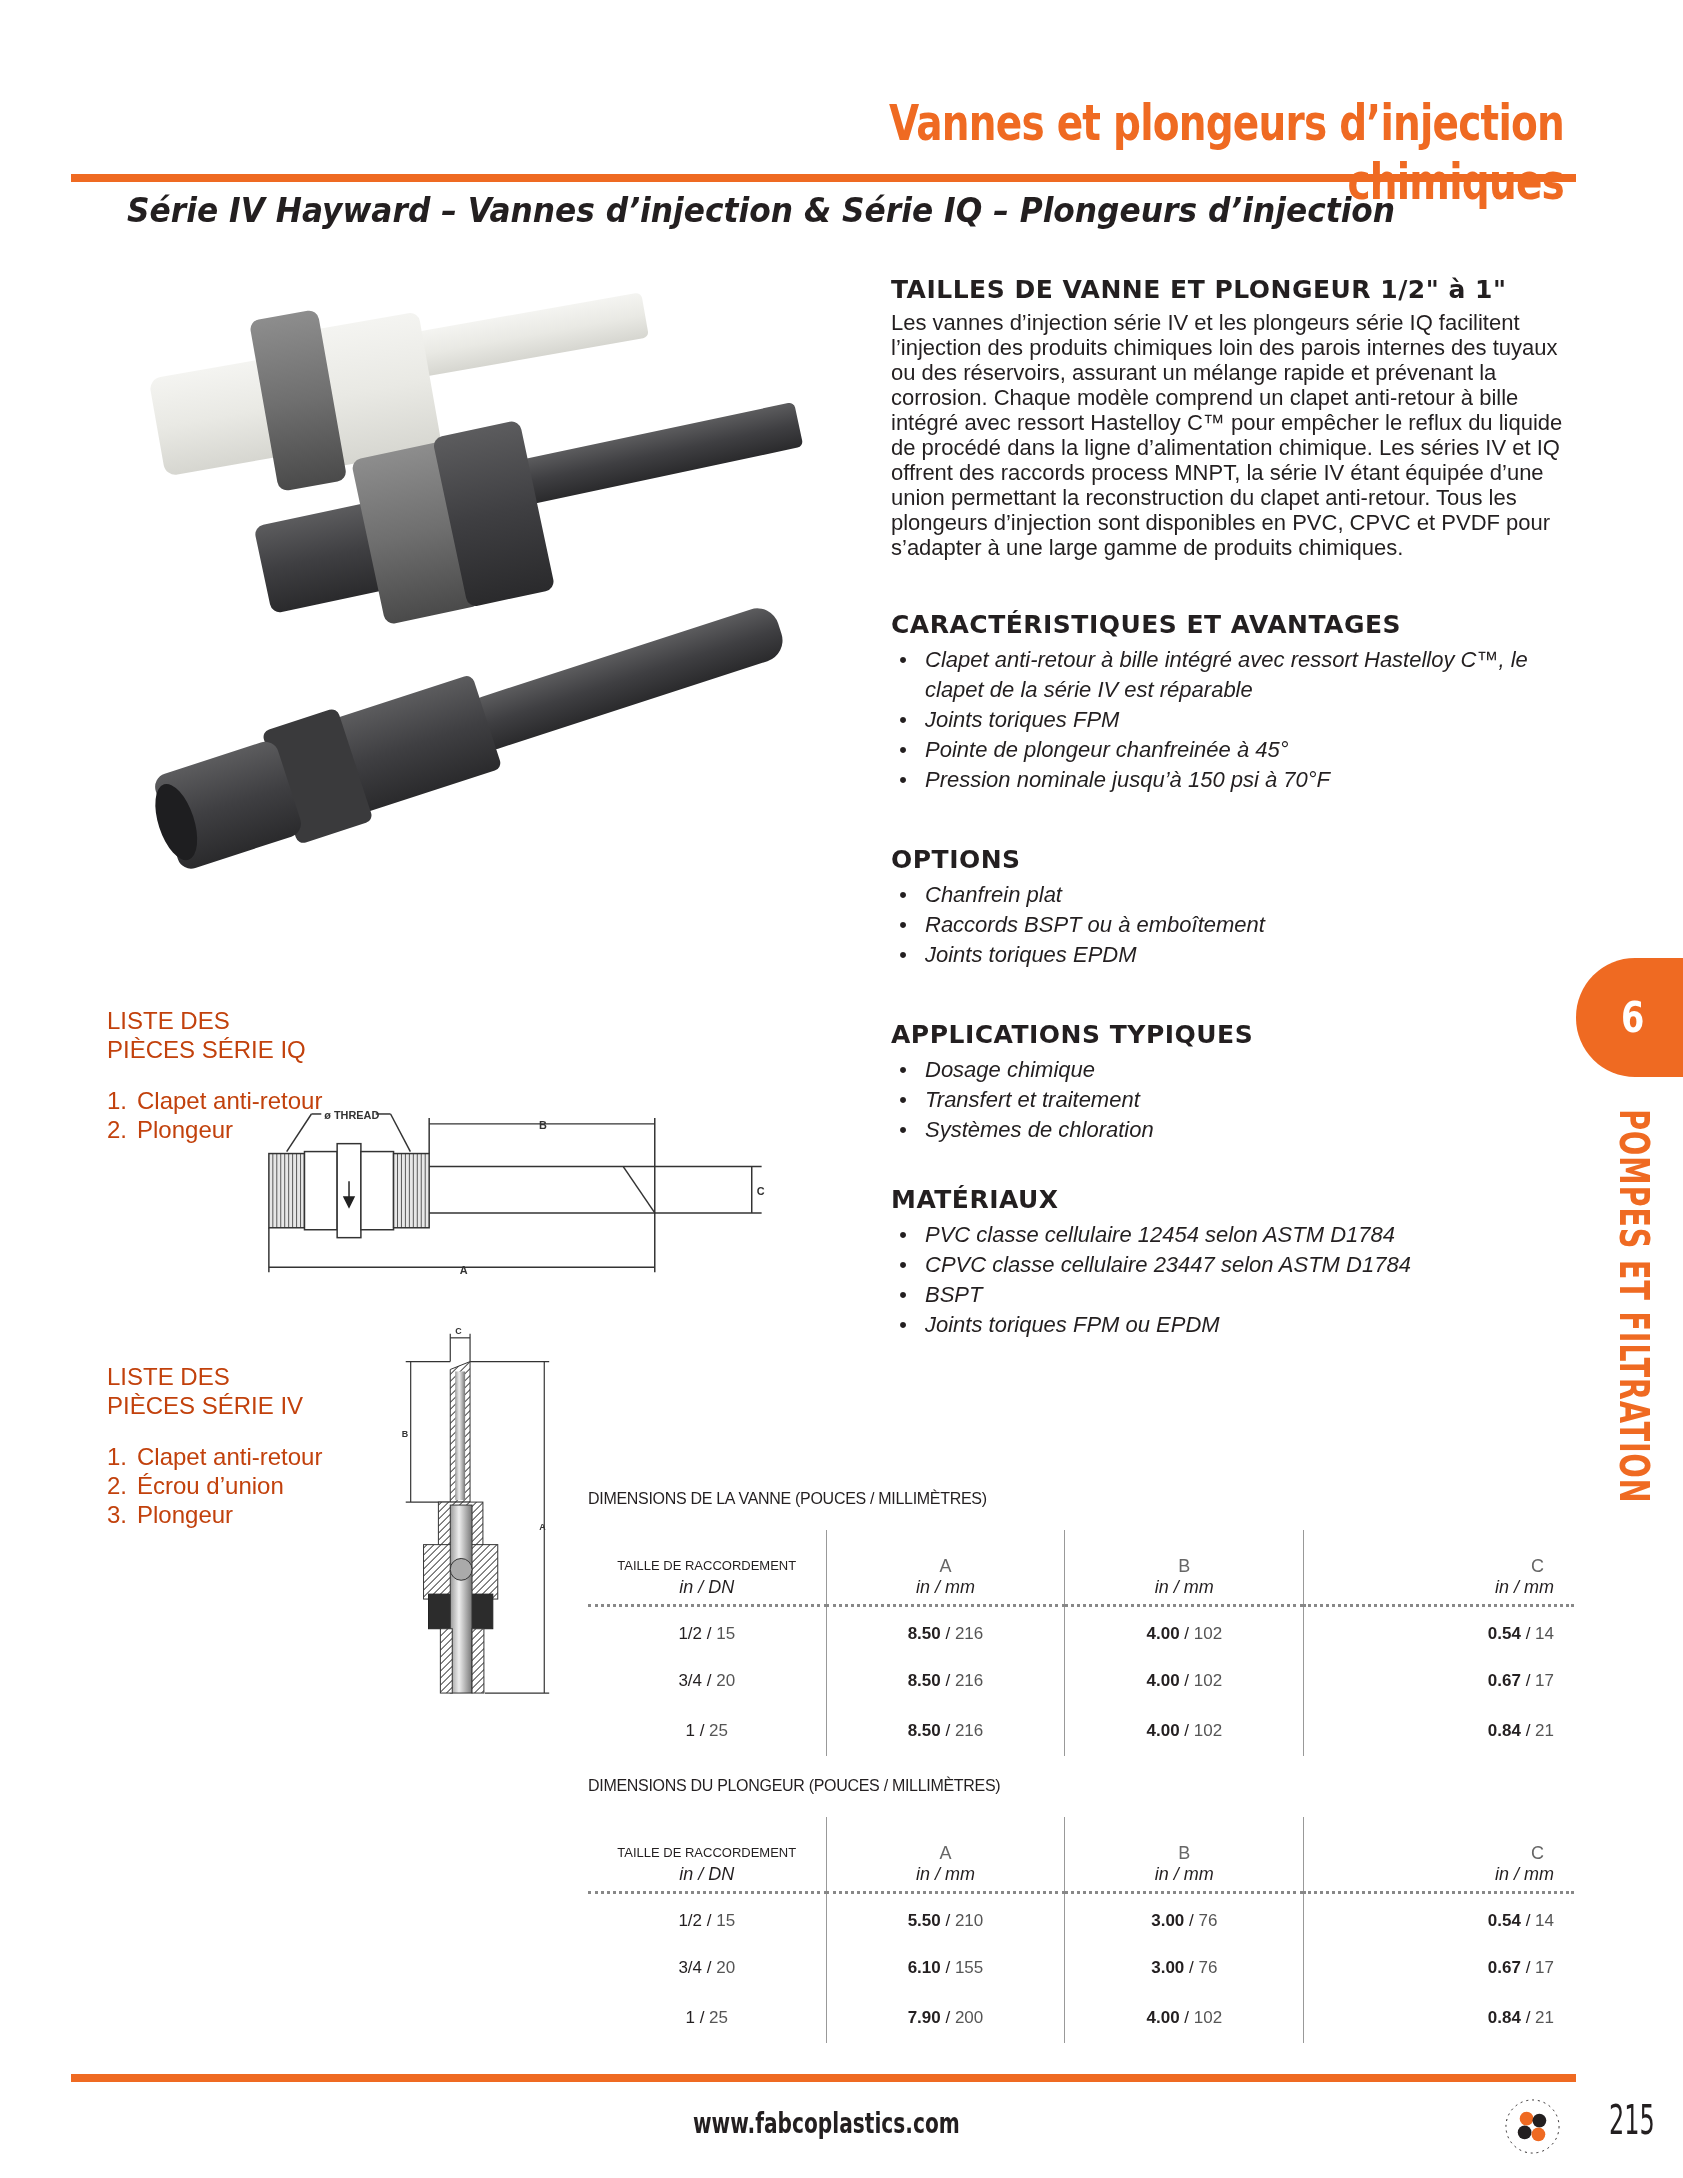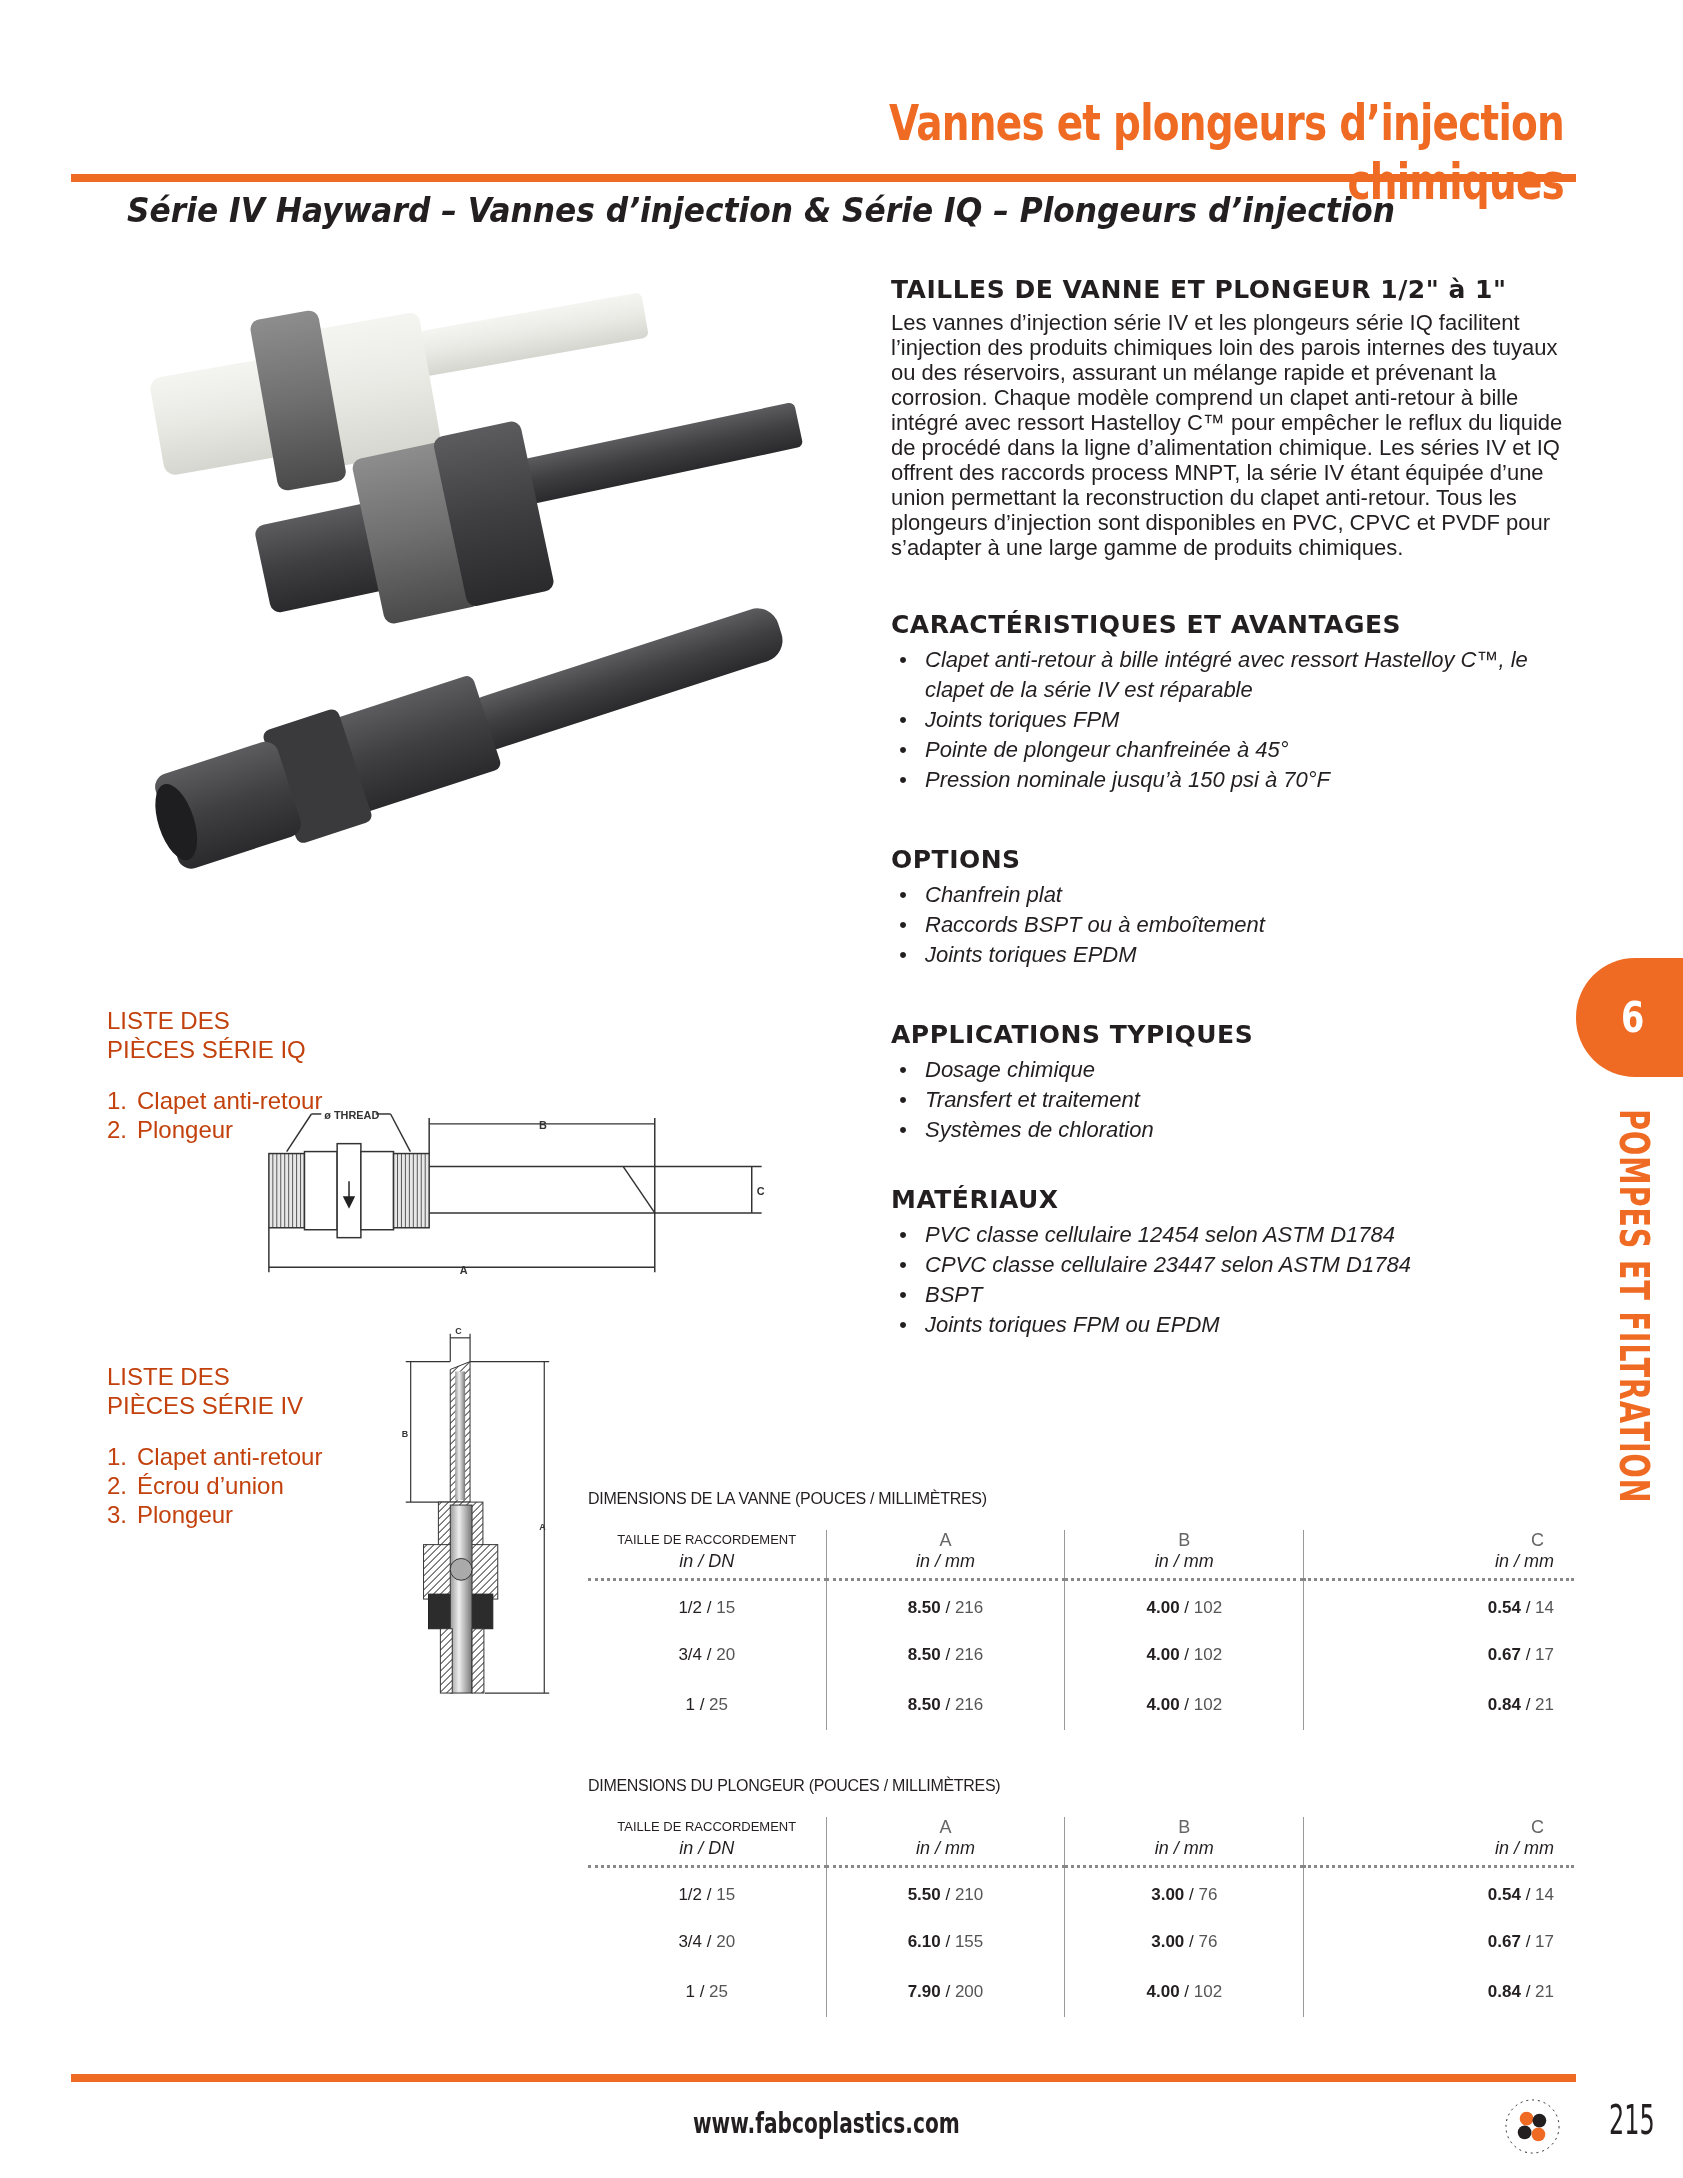--- a/index.html
+++ b/index.html
@@ -34,21 +34,21 @@
   .parts { position: absolute; left: 107px; font-size: 24px; line-height: 29px; color: #c2410c; }
   .parts .hdr { margin-bottom: 22px; }
   .parts ol { list-style: none; }
   .parts ol li span.n { display: inline-block; width: 30px; }
 
   .diag { position: absolute; }
 
   .tab-title { position: absolute; left: 588px; font-size: 16px; color: #231f20; letter-spacing: -0.3px; }
   table.dim { position: absolute; left: 588px; width: 986px; border-collapse: collapse; }
   table.dim th { font-weight: normal; color: #555; vertical-align: bottom; padding: 0; }
-  table.dim th .top { font-size: 18px; line-height: 20px; color: #666; }
+  table.dim th .top { font-size: 18px; line-height: 20px; color: #666; margin-top: 26px; }
   table.dim th .top.small { font-size: 13px; color: #231f20; }
   table.dim th .unit { font-size: 18px; line-height: 22px; color: #231f20; font-style: italic; }
   table.dim td { text-align: center; font-size: 17px; height: 50px; color: #231f20; }
   table.dim td b { font-weight: bold; }
   table.dim td .mm { color: #555; }
   table.dim .c0 { width: 238px; }
   table.dim .c1, table.dim .c2, table.dim .c3 { border-left: 1px solid #999; }
   table.dim thead tr { border-bottom: 3px dotted #888; }
   table.dim th.c3, table.dim td.c3 { text-align: right; padding-right: 20px; }
   table.dim thead th { padding-bottom: 6px; }

